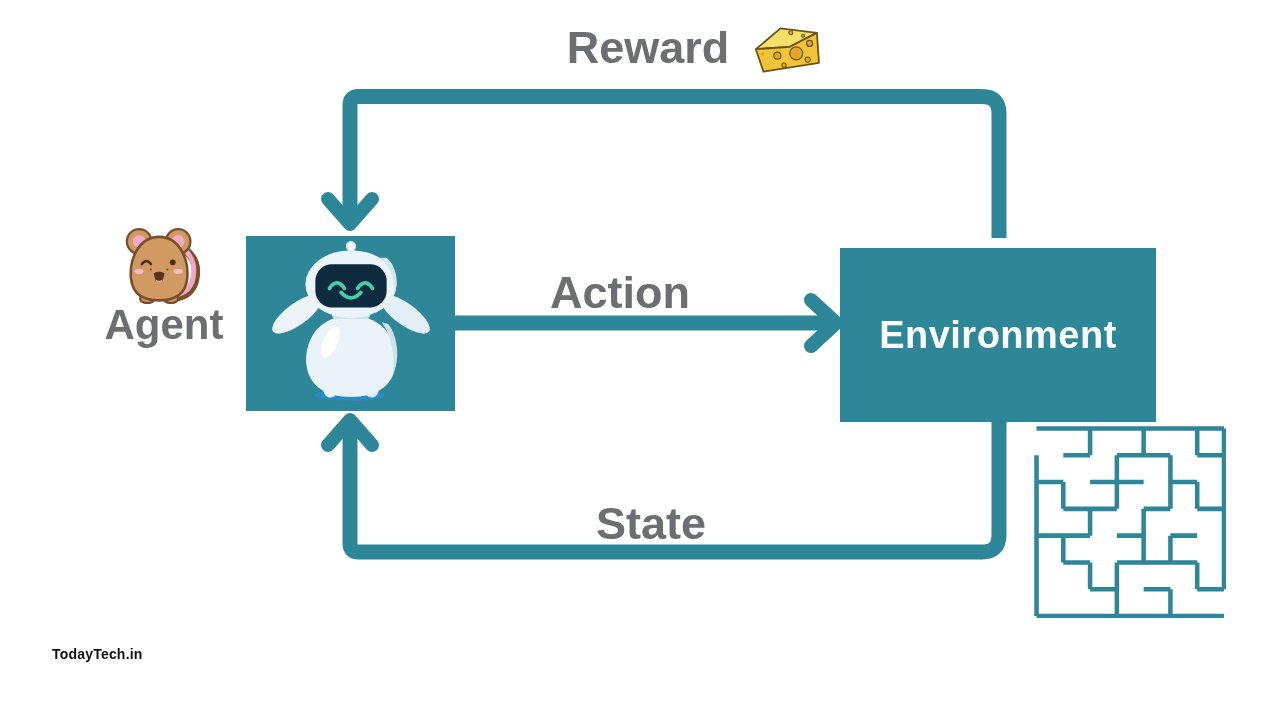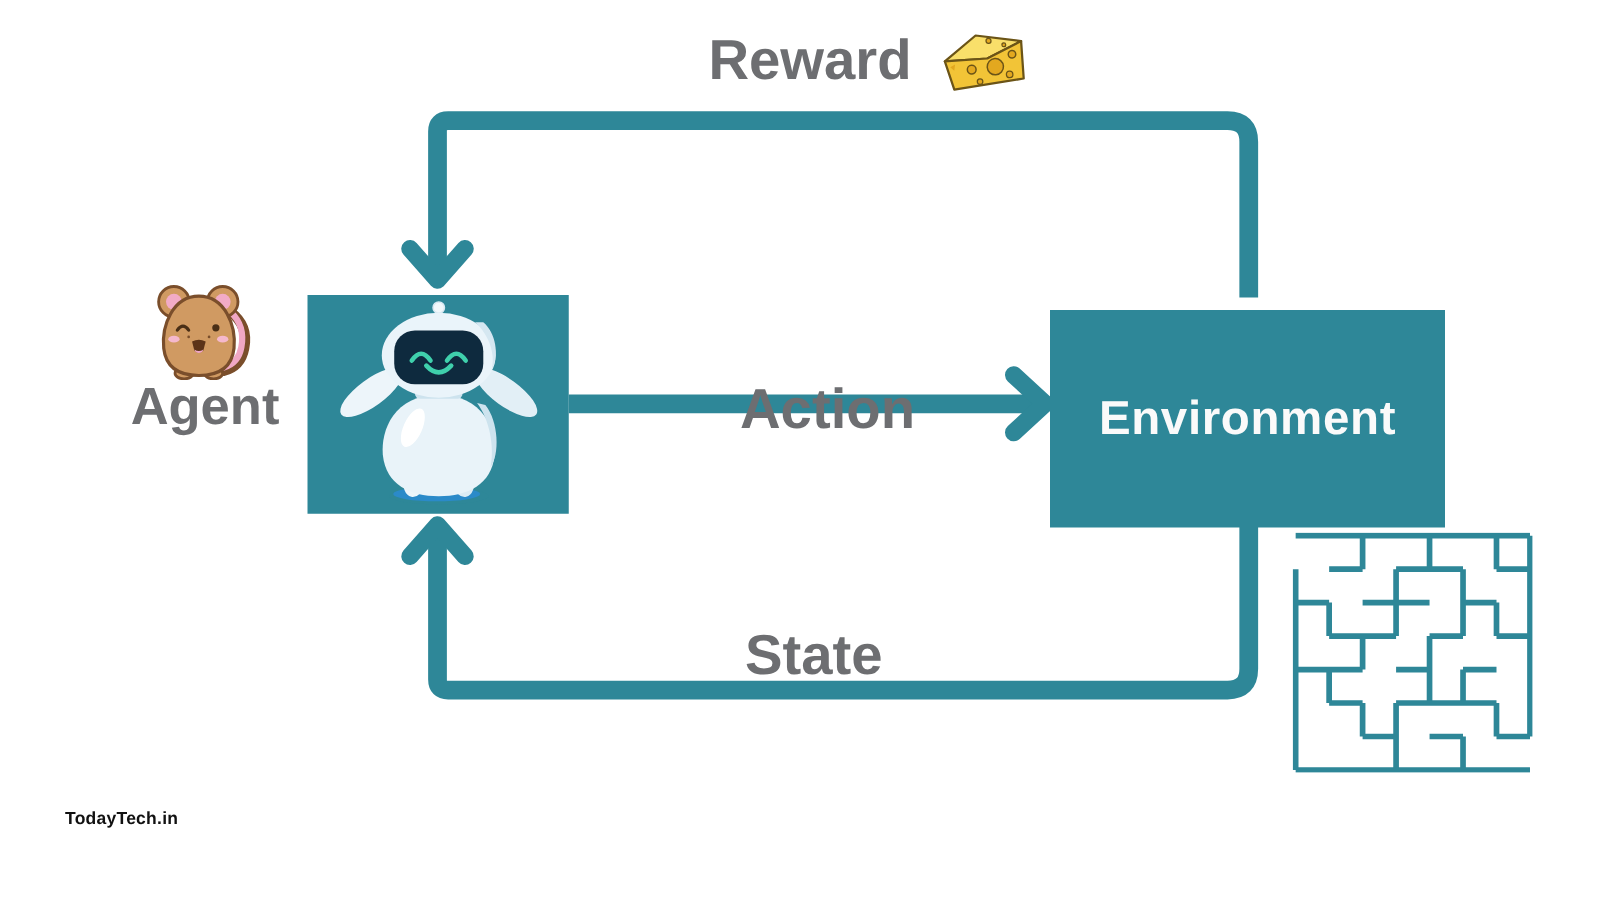--- a/index.html
+++ b/index.html
@@ -27,21 +27,21 @@
   }
   .edge-label{
     position:absolute;transform:translate(-50%,-50%);
     color:var(--label-gray);font-weight:700;font-size:45px;white-space:nowrap;
   }
   .node-label{
     position:absolute;transform:translate(-50%,-50%);
     color:var(--label-gray);font-weight:700;font-size:42px;white-space:nowrap;
   }
   #reward-label{left:648px;top:48px;}
-  #action-label{left:662px;top:293px;margin-top:34px;}
+  #action-label{left:620px;top:293px;}
   #state-label{left:651px;top:524px;}
   #agent-label{left:164px;top:325px;}
   .sprite{position:absolute;}
   #mouse{left:114px;top:226px;width:92px;height:78px;}
   #cheese{left:752px;top:25px;width:70px;height:50px;transform:rotate(-4deg);}
   #robot{position:absolute;left:18px;top:4px;width:174px;height:168px;}
   #maze{left:1034px;top:426px;width:192px;height:192px;}
   .watermark{
     position:absolute;left:52px;top:646px;
     color:var(--watermark-color);font-weight:700;font-size:14px;letter-spacing:0.2px;

